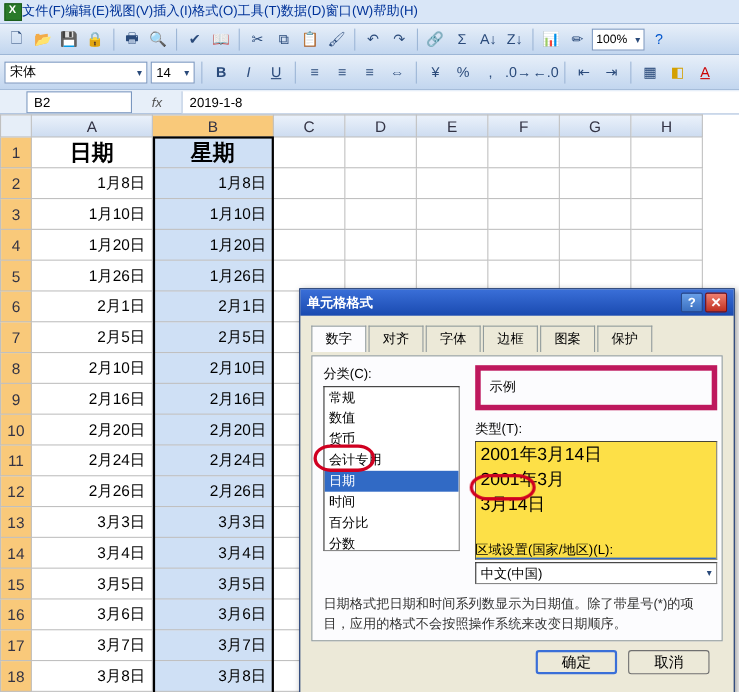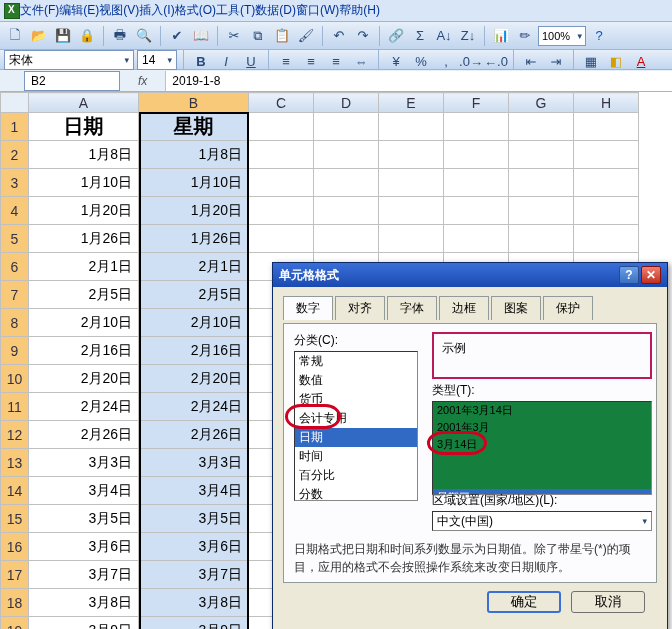--- a/index.html
+++ b/index.html
@@ -10,21 +10,21 @@
   .menubar .app-icon { width: 16px; height: 16px; background: #2a7a2a; border: 1px solid #1a5a1a; position: relative; }
   .menubar .app-icon::after { content: "X"; color: #fff; font-size: 10px; font-weight: bold; position: absolute; left: 3px; top: 0; }
   .menu-item { color: #003399; cursor: pointer; }
 
   
   .toolbar { display: flex; align-items: center; height: 28px; background: linear-gradient(#e7eff9,#c2d6ef); border-bottom: 1px solid #9db6d6; padding: 0 4px; gap: 2px; }
   .tbtn { width: 22px; height: 22px; display: flex; align-items: center; justify-content: center; border: 1px solid transparent; border-radius: 3px; cursor: pointer; color: #2a4a7a; font-size: 13px; }
   .sep { width: 1px; height: 20px; background: #9db6d6; margin: 0 3px; }
   .zoom-box { width: 48px; height: 20px; border: 1px solid #7a97c0; background: #fff; font-size: 11px; display: flex; align-items: center; padding: 0 3px; }
 
-  .fmtbar { display: flex; align-items: flex-start; height: 20px; background: linear-gradient(#e7eff9,#c2d6ef); border-bottom: 1px solid #9db6d6; padding: 0 4px; gap: 3px; }
+  .fmtbar { display: flex; align-items: center; height: 32px; background: linear-gradient(#e7eff9,#c2d6ef); border-bottom: 1px solid #9db6d6; padding: 0 4px; gap: 3px; }
   .combo { height: 20px; border: 1px solid #7a97c0; background: #fff; display: flex; align-items: center; padding: 0 4px; font-size: 12px; }
   .font-combo { width: 130px; }
   .size-combo { width: 40px; justify-content: flex-end; }
   .chev { margin-left: auto; color: #2a4a7a; font-size: 9px; }
 
   
   .fbar { display: flex; align-items: center; height: 22px; background: #e7eff9; border-bottom: 1px solid #9db6d6; gap: 12px; }
   .namebox { width: 96px; height: 20px; border: 1px solid #7a97c0; background: #fff; margin-left: 24px; padding: 0 6px; display: flex; align-items: center; }
   .fx { margin: 0 6px; font-style: italic; color: #555; }
   .formula { flex: 1; height: 20px; border-left: 1px solid #b0c4de; padding: 0 6px; display: flex; align-items: center; background: #fff; }
@@ -54,23 +54,23 @@
   .dlg-q { width: 20px; height: 18px; background: linear-gradient(#6aa0e8,#3a6fc0); color: #fff; text-align: center; border: 1px solid #2a4a8a; border-radius: 2px; line-height: 16px; cursor: pointer; }
   .dlg-body { padding: 8px 10px 10px; }
   .tabs { display: flex; gap: 2px; margin-bottom: 4px; }
   .tab { padding: 3px 12px; background: #ece9d8; border: 1px solid #919b9c; border-bottom: none; cursor: pointer; position: relative; top: 1px; }
   .tab.active { background: #fcfcfe; z-index: 2; }
   .tabpanel { border: 1px solid #919b9c; background: #fcfcfe; padding: 8px 10px; height: 260px; position: relative; }
   .lbl { margin-bottom: 2px; }
   .listbox { width: 124px; height: 150px; border: 1px inset #888; background: #fff; overflow: hidden; font-size: 12px; }
   .listbox .li { padding: 1px 4px; white-space: nowrap; cursor: pointer; }
   .listbox .li.sel { background: #316ac5; color: #fff; }
-  .samplebox { position: absolute; left: 148px; top: 8px; width: 220px; border: 2px solid #be185d; padding: 6px 8px 18px; background: #fcfcfe; }
+  .samplebox { position: absolute; left: 148px; top: 8px; width: 220px; border: 5px solid #be185d; padding: 6px 8px 6px; background: #fcfcfe; }
   .typebox { position: absolute; left: 148px; top: 58px; width: 220px; }
-  .typelist { height: 94px; border: 1px inset #888; background: #15803d; overflow-y: scroll; font-size: 11px; }
+  .typelist { height: 108px; border: 1px inset #888; background: #fde047; overflow-y: scroll; font-size: 16px; }
   .typelist .li { padding: 1px 4px; cursor: pointer; white-space: nowrap; }
   .typelist .li.sel { background: #316ac5; color: #fff; margin-top: 36px; }
   .localebox { position: absolute; left: 148px; top: 168px; width: 220px; }
   .dropdown { width: 100%; height: 20px; border: 1px inset #888; background: #fff; display: flex; align-items: center; padding: 0 4px; }
   .note { position: absolute; left: 10px; bottom: 6px; width: 360px; color: #333; line-height: 1.45; }
   .dlg-buttons { display: flex; justify-content: flex-end; gap: 10px; padding: 8px 12px; }
   .btn { width: 74px; height: 22px; background: #ece9d8; border: 1px solid #707070; border-radius: 3px; cursor: pointer; }
   .btn.primary { border: 2px solid #3a6fd8; }
 
   .ring { position: absolute; border: 3px solid #d00020; border-radius: 50%/90%; pointer-events: none; }

